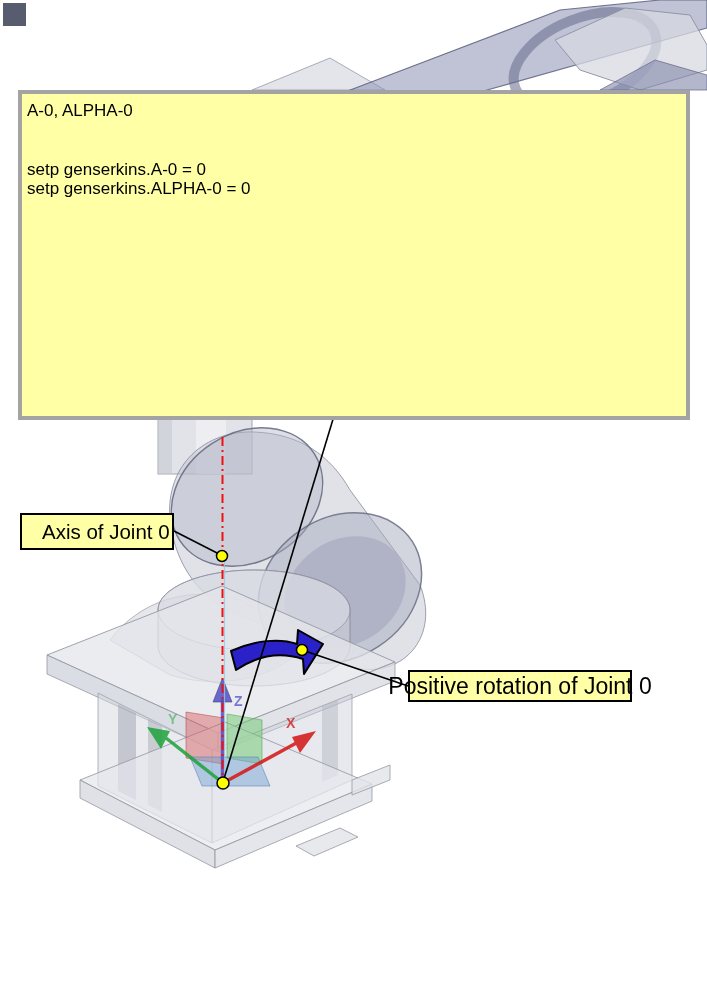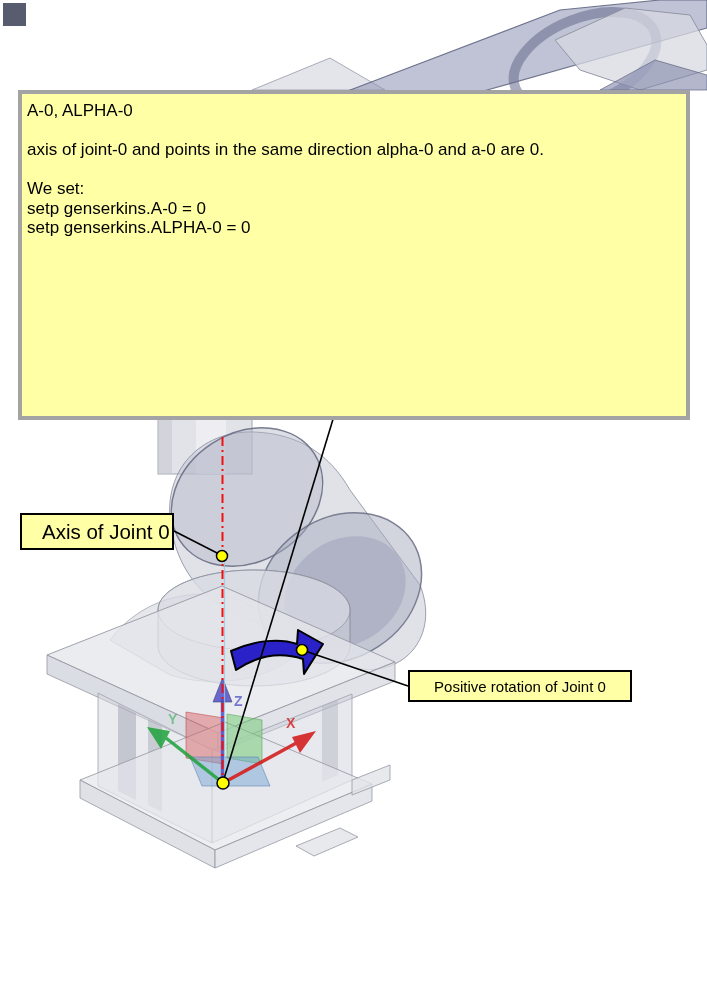--- a/index.html
+++ b/index.html
@@ -13,21 +13,21 @@
     background:var(--note-yellow,#ffffa6);border:4px solid #a3a3a3;box-sizing:border-box;
     padding:7px 5px 0 5px;font-size:17px;line-height:19.5px;z-index:2;
   }
   .note-box .ln{white-space:pre;height:19.5px;}
   .note-box .gap{height:19.5px;}
   .callout{
     position:absolute;background:var(--note-yellow,#ffffa6);border:2px solid #000;
     box-sizing:border-box;z-index:2;display:flex;align-items:center;white-space:pre;
   }
   .callout-axis{left:20px;top:513px;width:154px;height:37px;font-size:20.5px;padding-left:20px;}
-  .callout-rot{left:408px;top:670px;width:224px;height:32px;font-size:15px;justify-content:center;}
+  .callout-rot{left:408px;top:670px;width:224px;height:32px;font-size:23px;justify-content:center;}
   .corner-marker{
     position:absolute;left:3px;top:3px;width:23px;height:23px;
     background:#3a4056;opacity:.85;z-index:2;
   }
 </style>
 </head>
 <body>
 
 <svg id="scene" viewBox="0 0 707 1000">
 
@@ -114,23 +114,21 @@
     <circle cx="302" cy="650" r="5.5"></circle>
     <circle cx="223" cy="783" r="6"></circle>
   </g>
 </svg>
 
 <div class="corner-marker"></div>
 
 <div class="note-box">
   <div class="ln">A-0, ALPHA-0</div>
   <div class="gap"></div>
-  <div class="ln">axis of joint-0 and points in the same direction alpha-0 and a-0 are 0.</div>
   <div class="gap"></div>
-  <div class="ln">We set:</div>
   <div class="ln">setp genserkins.A-0 = 0</div>
   <div class="ln">setp genserkins.ALPHA-0 = 0</div>
 </div>
 
 <div class="callout callout-axis">
   <span>Axis of Joint 0</span>
 </div>
 <div class="callout callout-rot">
   <span>Positive rotation of Joint 0</span>
 </div>

